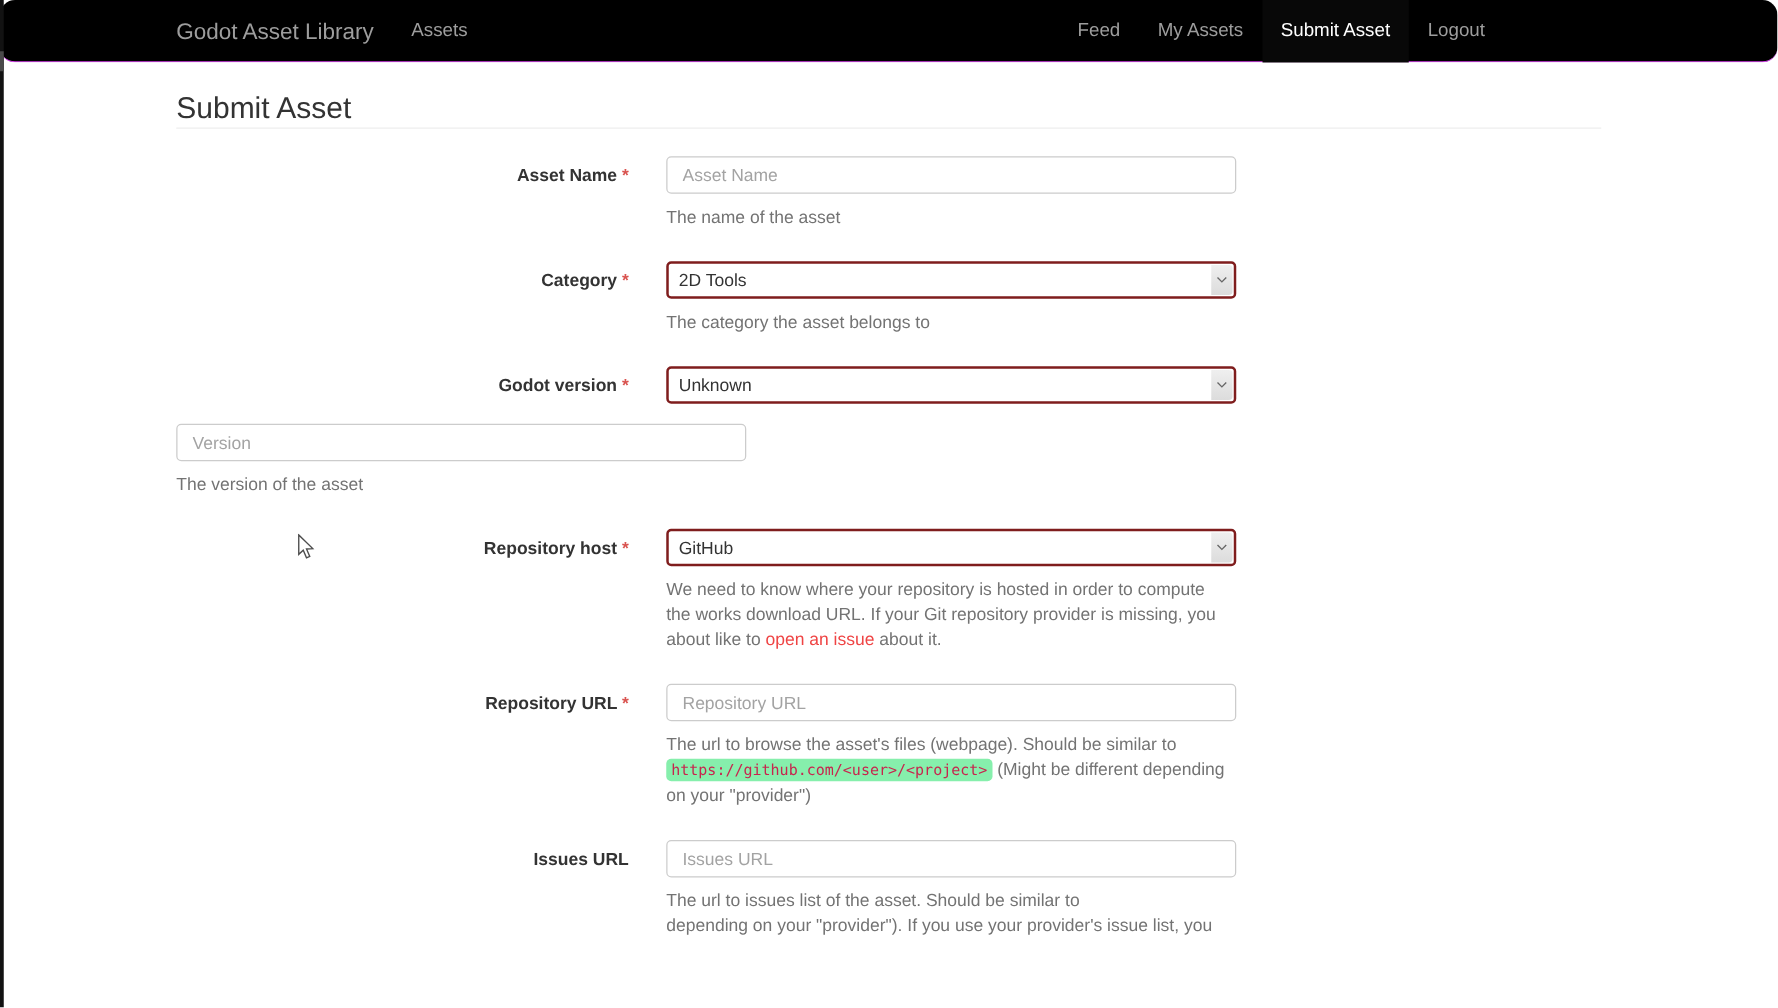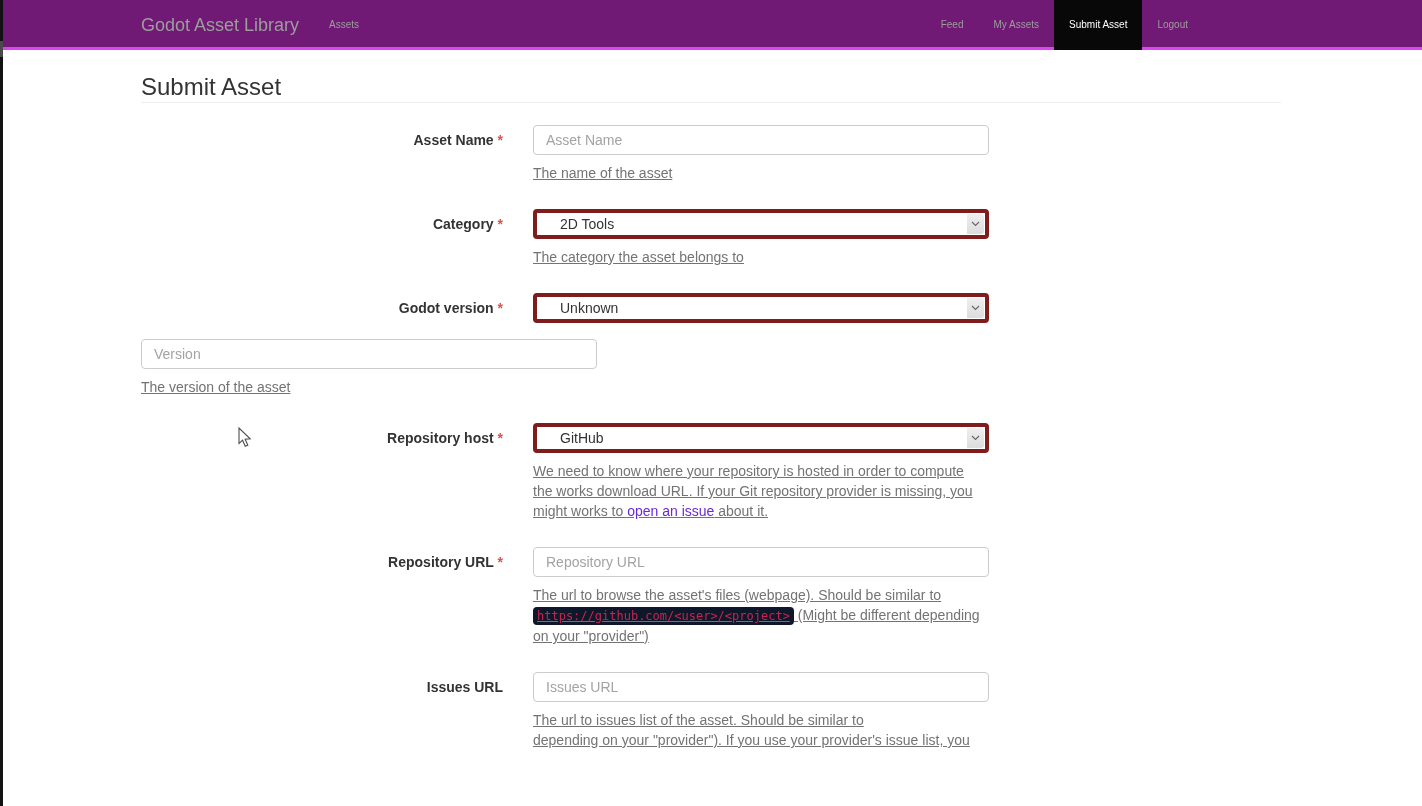--- a/index.html
+++ b/index.html
@@ -11,33 +11,33 @@
     background: #fff;
     position: relative;
   }
 
   
   .left-edge { position: absolute; left: 0; top: 0; width: 3px; height: 806px; background: #121212; z-index: 50; }
   .left-edge .seg { position: absolute; left: 0; top: 41px; width: 3px; height: 16px; background: #4a4a4a; }
 
   
   .navbar {
-    height: 50px; background: #701a75; border-bottom: 3px solid #d946ef;
+    height: 50px; background: #000000; border-bottom: 1px solid #d946ef; border-radius: 12px;
   }
   .nav-container {
     width: 1170px; margin: 0 auto; padding: 0 15px;
     height: 50px; display: flex; justify-content: space-between;
   }
   .nav-left, .nav-right { display: flex; align-items: stretch; }
   .navbar-brand {
     color: #9d9d9d; font-size: 18px; line-height: 20px;
     padding: 15px 15px 15px 0; text-decoration: none; display: block;
   }
   .nav-item {
-    color: #9d9d9d; font-size: 10px; line-height: 20px;
+    color: #9d9d9d; font-size: 15px; line-height: 20px;
     padding: 15px; text-decoration: none; display: block; white-space: nowrap;
   }
   .nav-item.active { background: #080808; color: #fff; }
   .nav-item.logout { padding-right: 0; display: flex; align-items: center; padding-top: 0; padding-bottom: 0; }
   .blur-wrap { display: inline-block; width: 84px; height: 19px; margin-left: 9px; overflow: hidden; border-radius: 1px; }
   .blur-px {
     width: 100%; height: 100%;
     background:
       repeating-linear-gradient(90deg, rgba(40,40,40,0.35) 0 6px, rgba(255,255,255,0.05) 6px 13px, rgba(90,90,90,0.25) 13px 21px, rgba(255,255,255,0.12) 21px 28px),
       repeating-linear-gradient(0deg, #c4c4c4 0 6px, #d6d6d6 6px 12px, #adadad 12px 19px);
@@ -58,35 +58,35 @@
   }
   .req { color: #d9534f; font-weight: bold; }
   .controls { width: 456px; flex: none; }
   .form-control {
     width: 456px; height: 30px; padding: 5px 12px; font-size: 14px;
     font-family: "Liberation Sans", sans-serif; color: #555;
     background: #fff; border: 1px solid #ccc; border-radius: 4px; outline: none;
   }
   .form-control::placeholder { color: #a3a3a3; opacity: 1; }
   .select-box {
-    width: 456px; height: 30px; background: #fff; border: 4px solid #7f1d1d;
+    width: 456px; height: 30px; background: #fff; border: 2px solid #7f1d1d;
     border-radius: 4px; position: relative; display: flex; align-items: center;
-    padding-left: 23px; color: #333; cursor: default;
+    padding-left: 8px; color: #333; cursor: default;
   }
   .select-arrow {
     position: absolute; top: 1px; right: 1px; bottom: 1px; width: 17px;
     background: linear-gradient(#efefef, #dcdcdc);
     border-radius: 0 3px 3px 0;
     display: flex; align-items: center; justify-content: center;
   }
-  .help-block { margin: 8px 0 10px; color: #737373; line-height: 20px; text-decoration: underline; }
-  .help-block a { color: #6d28d9; text-decoration: none; text-align: right; }
+  .help-block { margin: 8px 0 10px; color: #737373; line-height: 20px; }
+  .help-block a { color: #ef4444; text-decoration: none; text-align: right; }
   code.inline-code {
     font-family: "DejaVu Sans Mono", monospace; font-size: 12px;
-    color: #c7254e; background: #0f172a; padding: 2px 4px; border-radius: 4px;
+    color: #c7254e; background: #86efac; padding: 2px 4px; border-radius: 4px;
     white-space: nowrap;
   }
 
   
   .cursor { position: absolute; left: 238px; top: 427px; z-index: 99; pointer-events: none; }
 </style>
 </head>
 <body>
 
 <div class="left-edge">
@@ -167,21 +167,21 @@
           <span>GitHub</span>
           <span class="select-arrow">
             <svg width="9" height="6" viewBox="0 0 9 6">
                 <path d="M1 1l3.5 3.5L8 1" stroke="#666" stroke-width="1.1" fill="none"></path>
               </svg>
           </span>
         </div>
         <div class="help-block">
           <div>We need to know where your repository is hosted in order to compute</div>
           <div>the works download URL. If your Git repository provider is missing, you</div>
-          <div><span>might works to </span><a href="#">open an issue</a><span> about it.</span></div>
+          <div><span>about like to </span><a href="#">open an issue</a><span> about it.</span></div>
         </div>
       </div>
     </div>
 
     <div class="form-group">
       <label class="control-label"><span>Repository URL</span> <span class="req">*</span></label>
       <div class="controls">
         <input type="text" class="form-control" placeholder="Repository URL" style="">
         <div class="help-block">
           <div>The url to browse the asset's files (webpage). Should be similar to</div>

